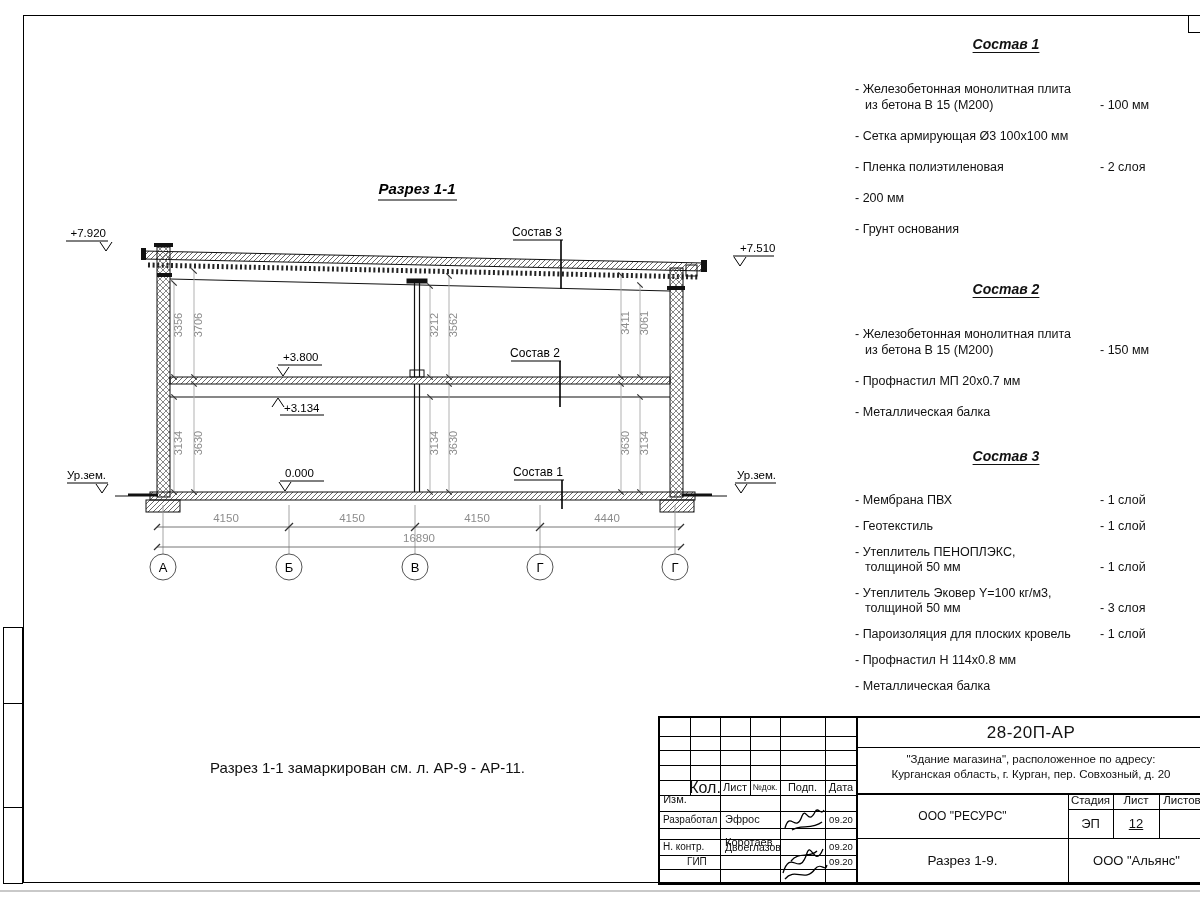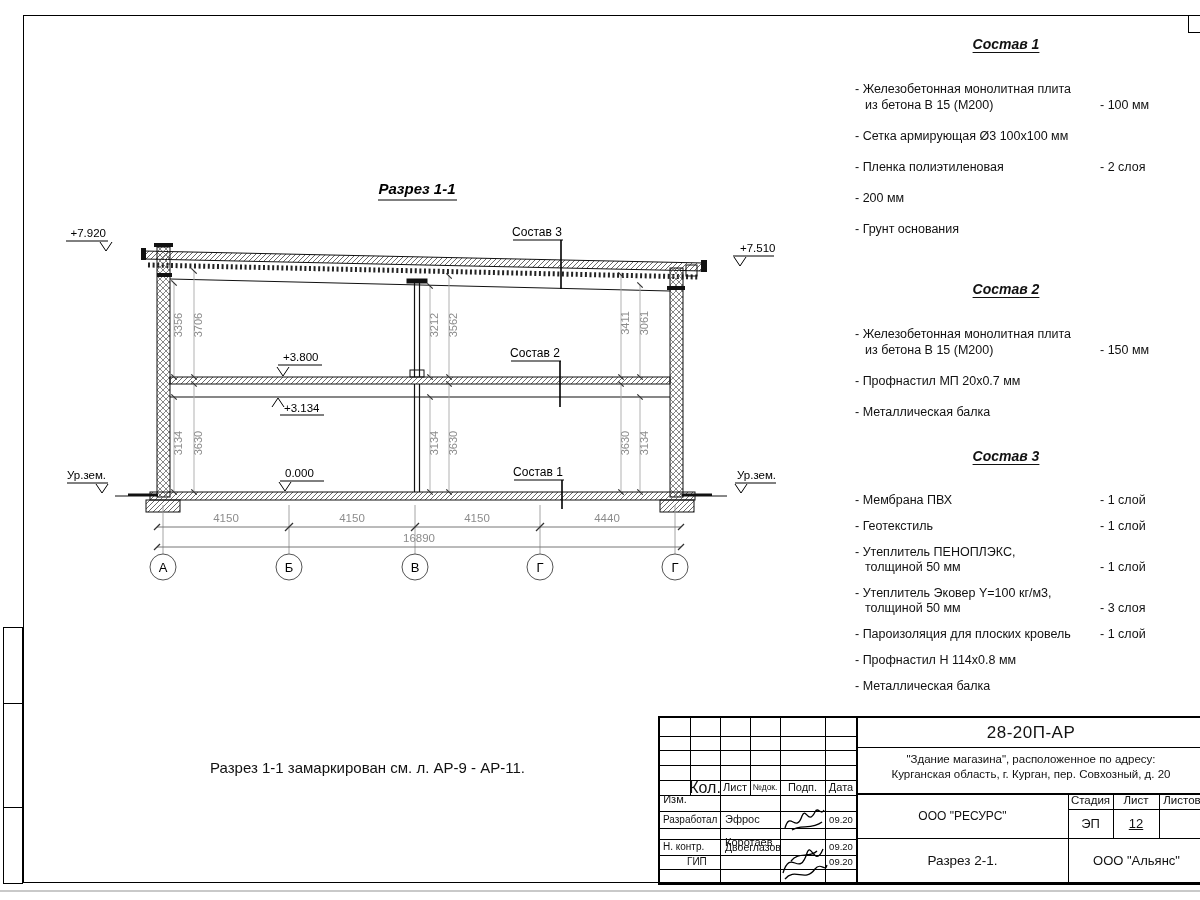--- a/index.html
+++ b/index.html
@@ -353,16 +353,16 @@
   <div class="abs" style="left:857px;top:752px;width:348px;text-align:center;font-size:11.5px;line-height:15px;">
     <div>"Здание магазина", расположенное по адресу:</div>
     <div>Курганская область, г. Курган, пер. Совхозный, д. 20</div>
   </div>
   <div class="abs tbtext" style="left:857px;top:793px;width:211px;height:45px;font-size:12px;">ООО "РЕСУРС"</div>
   <div class="abs tbtext" style="left:1068px;top:793px;width:45px;height:16px;font-size:11.5px;">Стадия</div>
   <div class="abs tbtext" style="left:1113px;top:793px;width:46px;height:16px;font-size:11.5px;">Лист</div>
   <div class="abs tbtext" style="left:1159px;top:793px;width:46px;height:16px;font-size:11.5px;">Листов</div>
   <div class="abs tbtext" style="left:1068px;top:809px;width:45px;height:29px;font-size:13px;">ЭП</div>
   <div class="abs tbtext" style="left:1113px;top:809px;width:46px;height:29px;font-size:13px;text-decoration:underline;">12</div>
-  <div class="abs tbtext" style="left:857px;top:838px;width:211px;height:45px;font-size:13.5px;">Разрез 2-1.</div>
+  <div class="abs tbtext" style="left:857px;top:838px;width:211px;height:45px;font-size:13.5px;">Разрез 1-9.</div>
   <div class="abs tbtext" style="left:1068px;top:838px;width:137px;height:45px;font-size:13px;">ООО "Альянс"</div>
 
 </div>
 
 </body></html>

